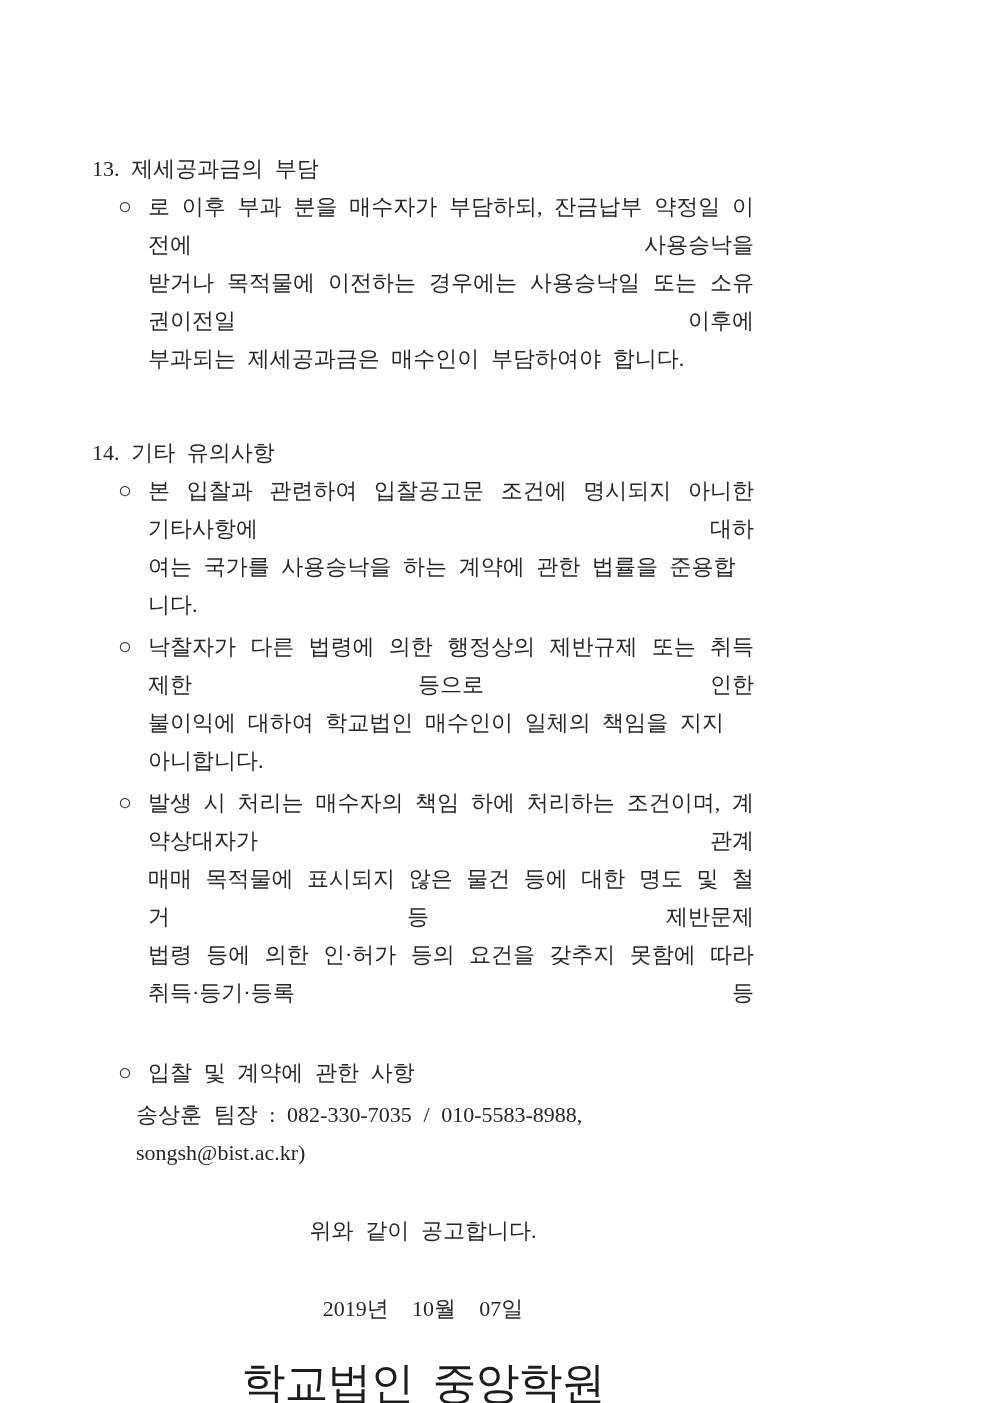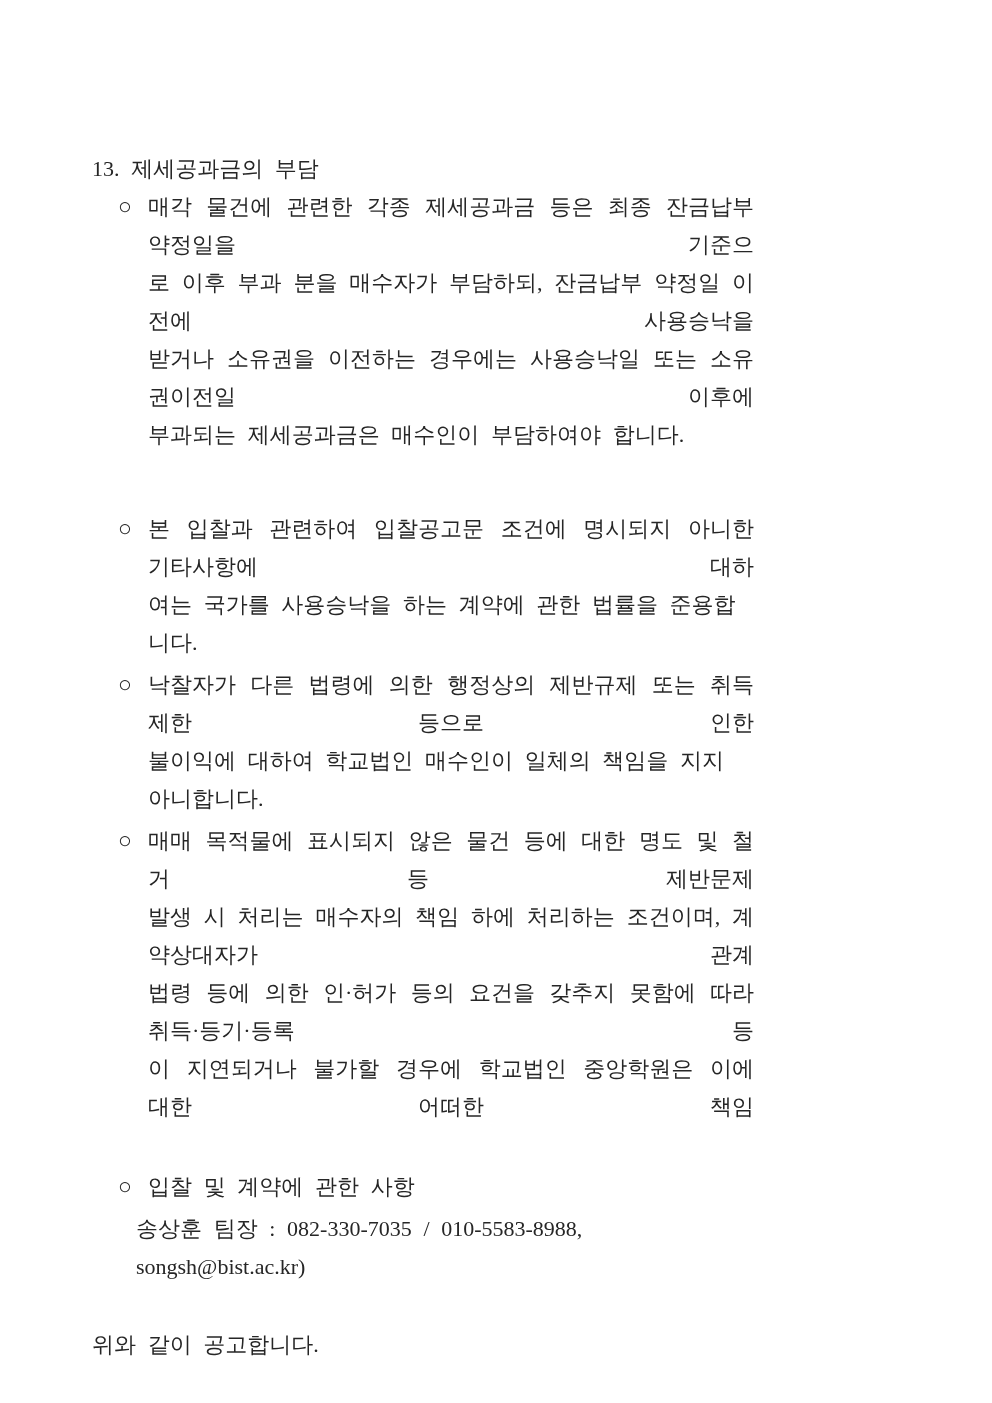--- a/index.html
+++ b/index.html
@@ -24,21 +24,21 @@
   .item + .item { margin-top: 4px; }
   .bullet {
     position: absolute;
     left: 26px;
     top: 0;
     font-size: 23px;
   }
   .item.no-bullet { padding-left: 44px; }
   .line { min-height: 38px; }
   .line.fill { text-align: justify; text-align-last: justify; }
-  .center { }
+  .center { text-align: center; }
   .closing { margin-top: 40px; }
   .date { margin-top: 40px; white-space: pre; }
   .signature {
     margin-top: 26px;
     font-size: 44px;
     line-height: 60px;
     word-spacing: 0.2em;
     letter-spacing: -1px;
     color: #1d1d1d;
   }
@@ -46,43 +46,42 @@
 </head>
 <body>
 
 <div class="page">
   <div class="doc">
     <div id="sections">
         <div class="section">
           <div class="sec-header"><span class="sec-num">13.</span> <span class="sec-title">제세공과금의 부담</span></div>
           <div class="item">
             <span class="bullet">○</span>
-            <div class="line fill">매각 물건에 관련한 각종 제세공과금 등은 최종 잔금납부 약정일을 기준으</div>
             <div class="line fill">로 이후 부과 분을 매수자가 부담하되, 잔금납부 약정일 이전에 사용승낙을</div>
-            <div class="line fill">받거나 소유권을 이전하는 경우에는 사용승낙일 또는 소유권이전일 이후에</div>
+            <div class="line fill">받거나 목적물에 이전하는 경우에는 사용승낙일 또는 소유권이전일 이후에</div>
             <div class="line">부과되는 제세공과금은 매수인이 부담하여야 합니다.</div>
           </div>
         </div>
         <div class="section">
+          <div class="sec-header"><span class="sec-num">14.</span> <span class="sec-title">기타 유의사항</span></div>
           <div class="item">
             <span class="bullet">○</span>
             <div class="line fill">본 입찰과 관련하여 입찰공고문 조건에 명시되지 아니한 기타사항에 대하</div>
             <div class="line">여는 국가를 사용승낙을 하는 계약에 관한 법률을 준용합니다.</div>
           </div>
           <div class="item">
             <span class="bullet">○</span>
             <div class="line fill">낙찰자가 다른 법령에 의한 행정상의 제반규제 또는 취득제한 등으로 인한</div>
             <div class="line">불이익에 대하여 학교법인 매수인이 일체의 책임을 지지 아니합니다.</div>
           </div>
           <div class="item">
             <span class="bullet">○</span>
+            <div class="line fill">발생 시 처리는 매수자의 책임 하에 처리하는 조건이며, 계약상대자가 관계</div>
             <div class="line fill">매매 목적물에 표시되지 않은 물건 등에 대한 명도 및 철거 등 제반문제</div>
-            <div class="line fill">발생 시 처리는 매수자의 책임 하에 처리하는 조건이며, 계약상대자가 관계</div>
             <div class="line fill">법령 등에 의한 인·허가 등의 요건을 갖추지 못함에 따라 취득·등기·등록 등</div>
-            <div class="line fill">이 지연되거나 불가할 경우에 학교법인 중앙학원은 이에 대한 어떠한 책임</div>
           </div>
         </div>
         <div class="section">
           <div class="item">
             <span class="bullet">○</span>
             <div class="line">입찰 및 계약에 관한 사항</div>
           </div>
           <div class="item no-bullet">
             <div class="line">송상훈 팀장 : 082-330-7035 / 010-5583-8988, songsh@bist.ac.kr)</div>
           </div>

